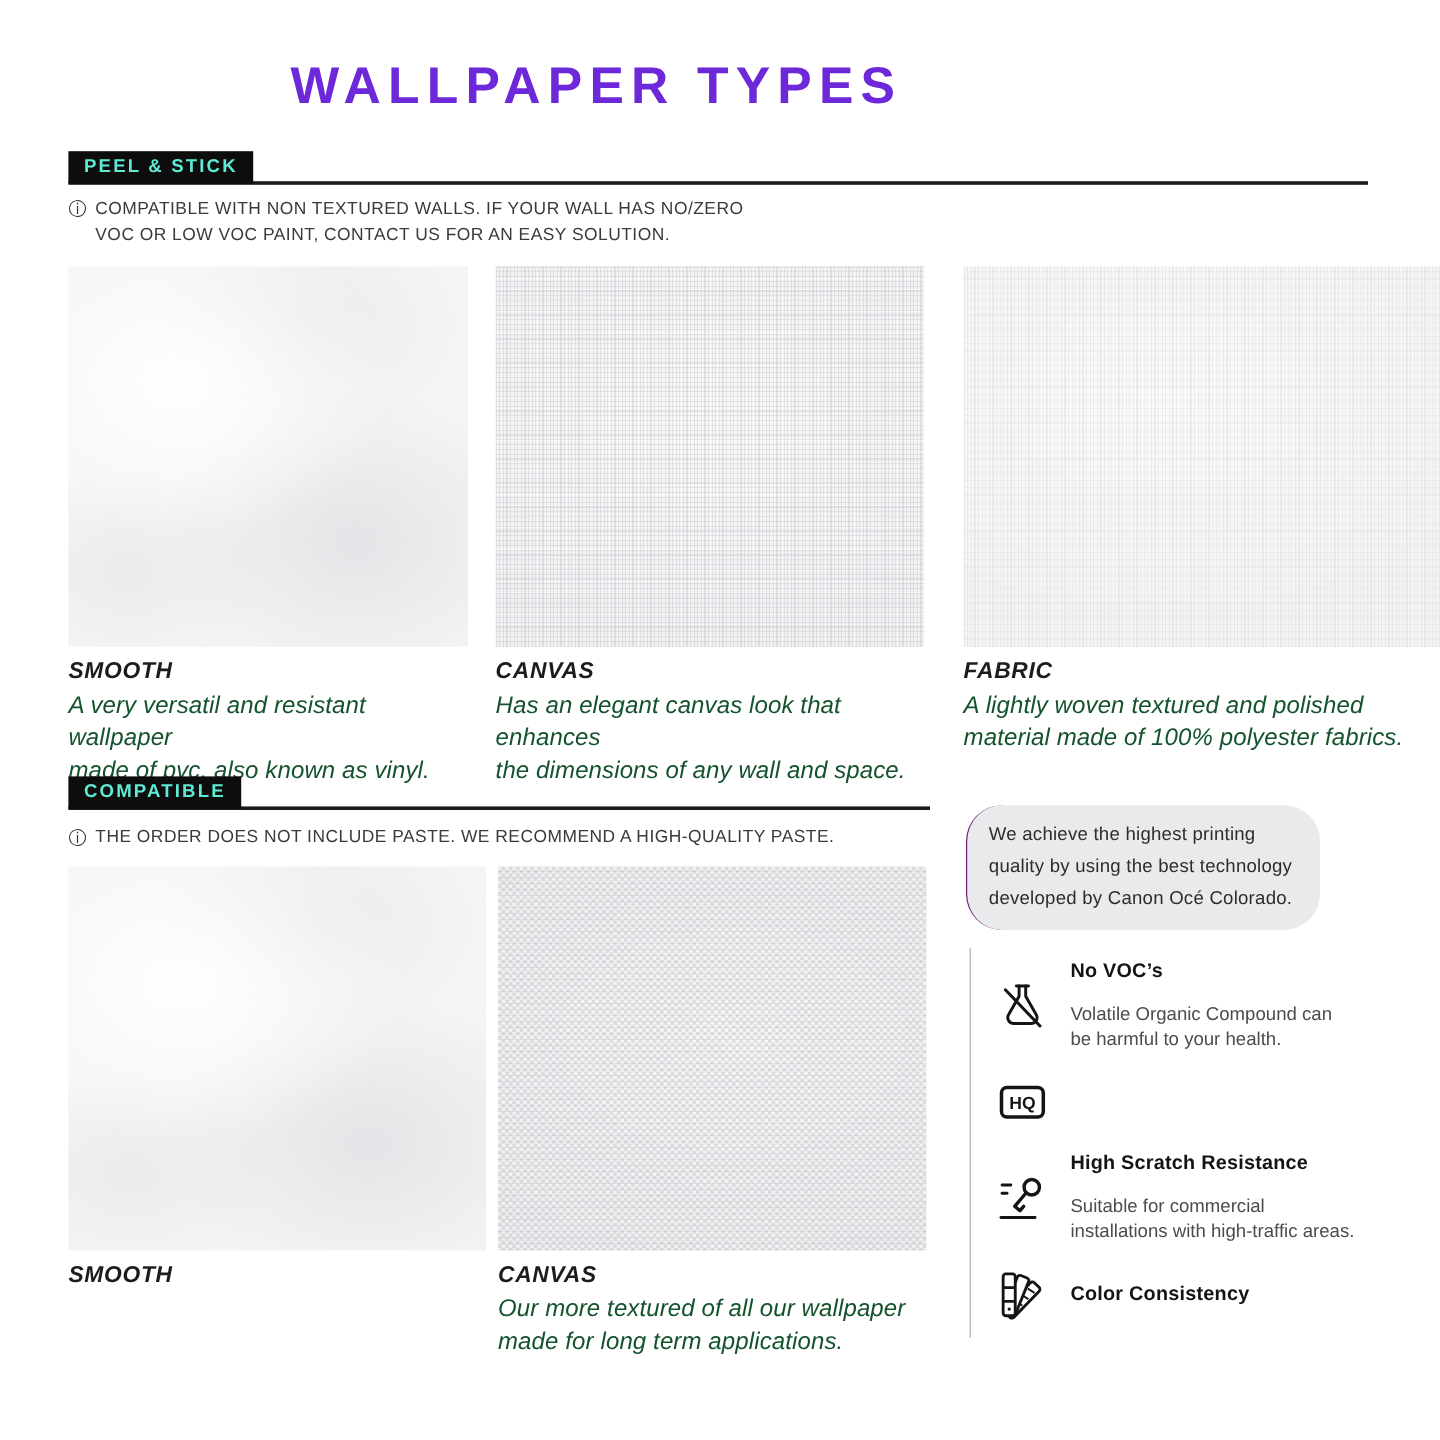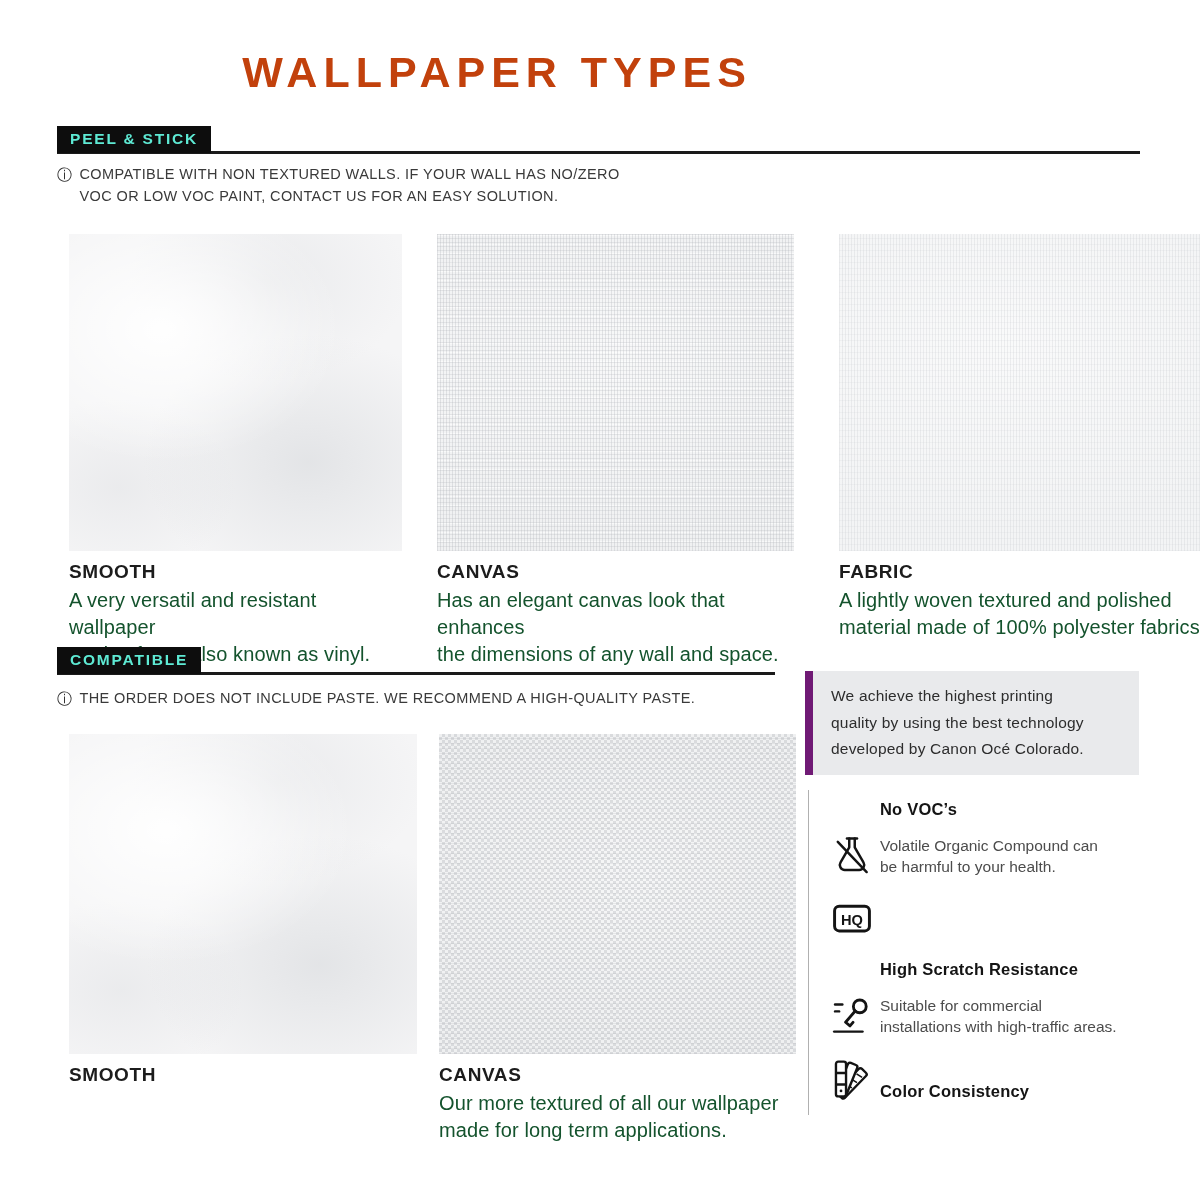--- a/index.html
+++ b/index.html
@@ -5,21 +5,21 @@
   html,body{margin:0;padding:0;background:#ffffff;}
   .page{
     position:relative;width:1200px;height:1200px;overflow:hidden;background:#ffffff;
     font-family:"Liberation Sans","DejaVu Sans",sans-serif;color:#1b1b1b;
   }
   .pre{white-space:pre-line;}
 
   
   .title{
     position:absolute;top:48px;left:0;width:994px;margin:0;text-align:center;
-    font-size:43px;font-weight:600;letter-spacing:6px;color:#c2410c;
+    font-size:43px;font-weight:600;letter-spacing:6px;color:#6d28d9;
   }
 
   
   .label-box{
     position:absolute;left:57px;z-index:2;background:#0d0d0d;color:#5eead4;
     font-size:15.5px;font-weight:600;letter-spacing:1.8px;padding:4px 13px 5px;
   }
   .rule{position:absolute;left:57px;height:2.5px;background:#1a1a1a;}
   .rule-peel{top:151px;width:1083px;}
   .rule-trad{top:672px;width:718px;}
@@ -32,21 +32,21 @@
     font-size:14.5px;font-weight:500;letter-spacing:.4px;color:#3a3a3a;line-height:1.5;
   }
   .note-peel{top:164px;}
   .note-trad{top:688px;}
   .info-glyph{font-size:15px;line-height:1.4;color:#2e2e2e;}
 
   
   .cards{position:absolute;left:57px;display:flex;}
   .row1{top:222px;}
   .row2{top:722px;}
-  .card{margin:12px;padding:0;}
+  .card{margin:0;padding:0;font-style:italic;}
   .row1 .card:nth-child(1){width:333px;margin-right:23px;}
   .row1 .card:nth-child(2){width:357px;margin-right:15px;}
   .row1 .card:nth-child(3){width:413px;padding-left:18px;}
   .row2 .card:nth-child(1){width:348px;margin-right:10px;}
   .row2 .card:nth-child(2){width:357px;}
   .swatch{width:100%;}
   .row1 .swatch{height:317px;}
   .row2 .swatch{height:320px;}
   .sw-name{margin-top:10px;font-size:19px;font-weight:600;letter-spacing:.6px;color:#1c1c1c;}
   .sw-desc{margin-top:4px;font-size:20px;color:#14532d;line-height:1.34;letter-spacing:.1px;}
@@ -78,31 +78,31 @@
   .tex-canvas-coarse{
     background:
       repeating-conic-gradient(rgba(168,171,177,.32) 0% 25%, rgba(255,255,255,0) 25% 50%) 0 0/6px 6px,
       repeating-linear-gradient(0deg, rgba(160,163,169,.18) 0 1px, rgba(0,0,0,0) 1px 5px),
       radial-gradient(110% 80% at 55% 45%, rgba(255,255,255,.45), rgba(255,255,255,0) 75%),
       #eff0f1;
   }
 
   
   .quote{
-    position:absolute;top:671px;left:805px;width:334px;box-sizing:border-box;
-    background:#e9eaec;border-left:8px solid #701a75;
+    position:absolute;top:671px;left:805px;width:295px;box-sizing:border-box;
+    background:#e9eaec;border-left:1px solid #701a75;
     padding:12px 16px 12px 18px;
-    font-size:15.5px;line-height:1.72;color:#2d2d2d;letter-spacing:.2px;
+    font-size:15.5px;line-height:1.72;color:#2d2d2d;letter-spacing:.2px;border-radius:30px;
   }
   .features{
     position:absolute;top:790px;left:808px;width:332px;box-sizing:border-box;
     border-left:1px solid #b0b0b0;padding:10px 0 14px 21px;
     display:flex;flex-direction:column;gap:19px;
   }
-  .feature{display:flex;gap:6px;align-items:flex-end;}
+  .feature{display:flex;gap:18px;align-items:center;}
   .f-icon{width:44px;height:44px;flex:none;}
   .f-title{font-size:16.5px;font-weight:700;color:#141414;letter-spacing:.2px;}
   .f-desc{font-size:15.5px;color:#4c4c4c;line-height:1.38;margin-top:16px;}
 </style>
 </head>
 <body>
 
 <div class="page">
 
   <h1 class="title">WALLPAPER TYPES</h1>

